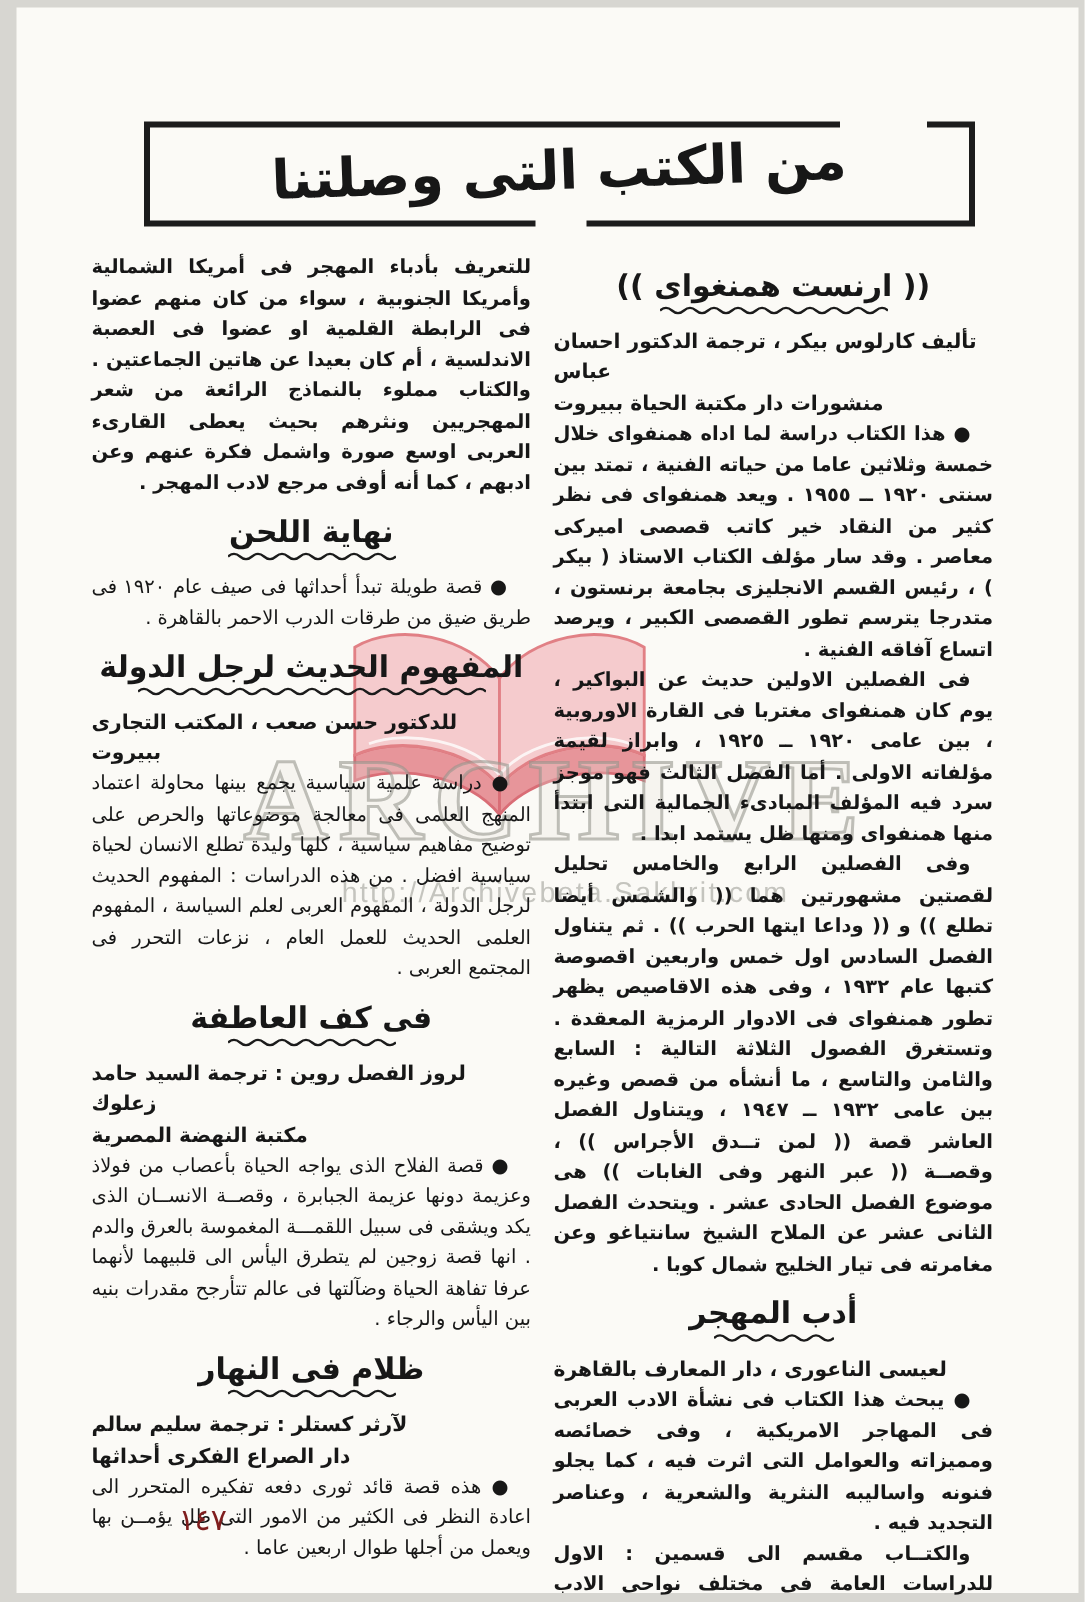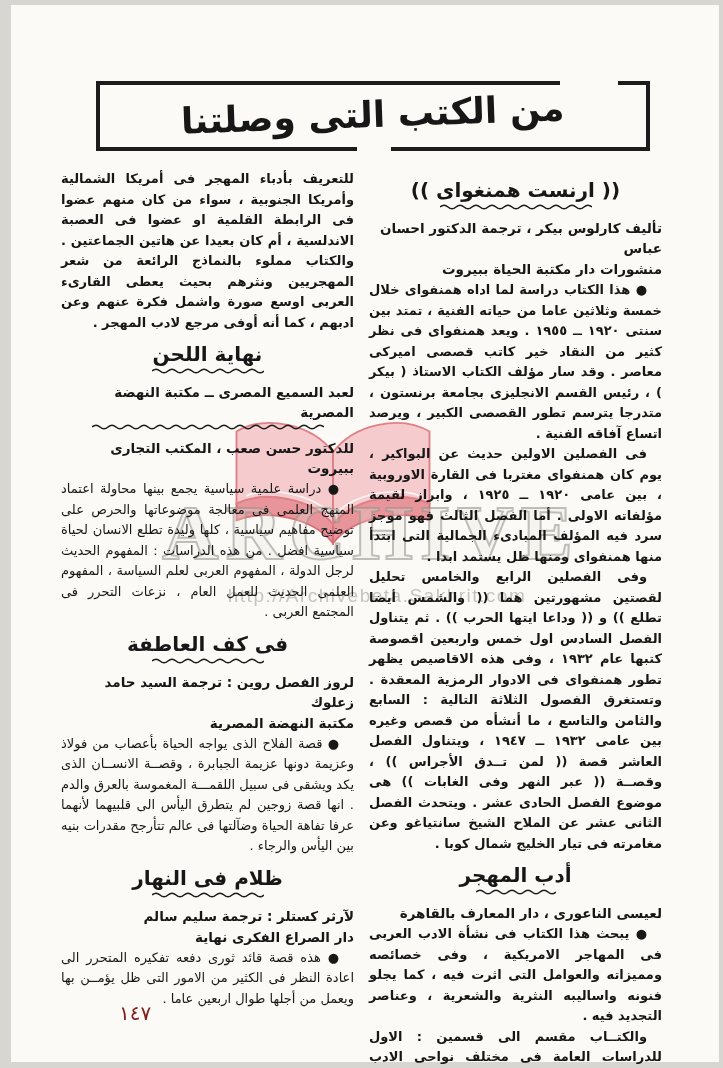--- a/index.html
+++ b/index.html
@@ -38,21 +38,21 @@
   }
   .body.lt{font-weight:normal;}
   .ind{text-indent:15px;}
   .rtitle{
     margin:9px 0 1px;text-align:center;font-weight:bold;font-size:20px;line-height:24px;
   }
   .rtitle.big{font-size:20px;}
   .wv-wrap{text-align:center;margin:0 0 7px;line-height:8px;}
   .wv-wrap svg{display:inline-block;vertical-align:top;}
   .byline{
-    margin:1px 0;text-align:right;font-weight:bold;font-size:13.5px;line-height:20px;
+    margin:1px 0;text-align:left;font-weight:bold;font-size:13.5px;line-height:20px;
   }
   
   .watermark{position:absolute;inset:0;z-index:1;pointer-events:none;}
   .wm-book{position:absolute;left:217px;top:400px;opacity:.85;}
   .wm-brand{
     position:absolute;left:0;right:0;top:488px;text-align:center;
     font-family:"Liberation Serif",serif;font-weight:bold;font-size:78px;
     letter-spacing:7px;line-height:80px;transform:translateX(6px);
     color:rgba(232,229,222,0.28);
     -webkit-text-stroke:2px rgba(148,148,140,0.58);
@@ -127,24 +127,25 @@
 
       <p class="body">للتعريف بأدباء المهجر فى أمريكا الشمالية وأمريكا الجنوبية ، سواء من كان منهم عضوا فى الرابطة القلمية او عضوا فى العصبة الاندلسية ، أم كان بعيدا عن هاتين الجماعتين . والكتاب مملوء بالنماذج الرائعة من شعر المهجريين ونثرهم بحيث يعطى القارىء العربى اوسع صورة واشمل فكرة عنهم وعن ادبهم ، كما أنه أوفى مرجع لادب المهجر .</p>
 
       <article>
         <h2 class="rtitle big">نهاية اللحن</h2>
         <div class="wv-wrap">
           <svg width="112" height="8" viewBox="0 0 112 8">
               <path fill="none" stroke="#1b1b1b" stroke-width="1.6" d="M0,4 Q4,0.5 8,4 T16,4 T24,4 T32,4 T40,4 T48,4 T56,4 T64,4 T72,4 T80,4 T88,4 T96,4 T104,4 T112,4"></path>
             </svg>
         </div>
-        <p class="byline">لعبد السميع المصرى ــ مكتبة النهضة المصرية</p>
+        <p class="body lt ind">● قصة طويلة تبدأ أحداثها فى صيف عام ١٩٢٠ فى طريق ضيق من طرقات الدرب الاحمر بالقاهرة .</p>
       </article>
 
       <article>
+        <h2 class="rtitle big">المفهوم الحديث لرجل الدولة</h2>
         <div class="wv-wrap">
           <svg width="232" height="8" viewBox="0 0 232 8">
               <path fill="none" stroke="#1b1b1b" stroke-width="1.6" d="M0,4 Q4,0.5 8,4 T16,4 T24,4 T32,4 T40,4 T48,4 T56,4 T64,4 T72,4 T80,4 T88,4 T96,4 T104,4 T112,4 T120,4 T128,4 T136,4 T144,4 T152,4 T160,4 T168,4 T176,4 T184,4 T192,4 T200,4 T208,4 T216,4 T224,4 T232,4"></path>
             </svg>
         </div>
         <p class="byline">للدكتور حسن صعب ، المكتب التجارى ببيروت</p>
         <p class="body lt ind">● دراسة علمية سياسية يجمع بينها محاولة اعتماد المنهج العلمى فى معالجة موضوعاتها والحرص على توضيح مفاهيم سياسية ، كلها وليدة تطلع الانسان لحياة سياسية افضل . من هذه الدراسات : المفهوم الحديث لرجل الدولة ، المفهوم العربى لعلم السياسة ، المفهوم العلمى الحديث للعمل العام ، نزعات التحرر فى المجتمع العربى .</p>
       </article>
 
       <article>
@@ -160,21 +161,21 @@
       </article>
 
       <article>
         <h2 class="rtitle big">ظلام فى النهار</h2>
         <div class="wv-wrap">
           <svg width="112" height="8" viewBox="0 0 112 8">
               <path fill="none" stroke="#1b1b1b" stroke-width="1.6" d="M0,4 Q4,0.5 8,4 T16,4 T24,4 T32,4 T40,4 T48,4 T56,4 T64,4 T72,4 T80,4 T88,4 T96,4 T104,4 T112,4"></path>
             </svg>
         </div>
         <p class="byline">لآرثر كستلر : ترجمة سليم سالم</p>
-        <p class="byline">دار الصراع الفكرى نهاية</p>
+        <p class="byline">دار الصراع الفكرى أحداثها</p>
         <p class="body lt ind">● هذه قصة قائد ثورى دفعه تفكيره المتحرر الى اعادة النظر فى الكثير من الامور التى ظل يؤمــن بها ويعمل من أجلها طوال اربعين عاما .</p>
       </article>
 
     </section>
 
   </main>
 
   <div class="page-number">١٤٧</div>
 
 </div>

